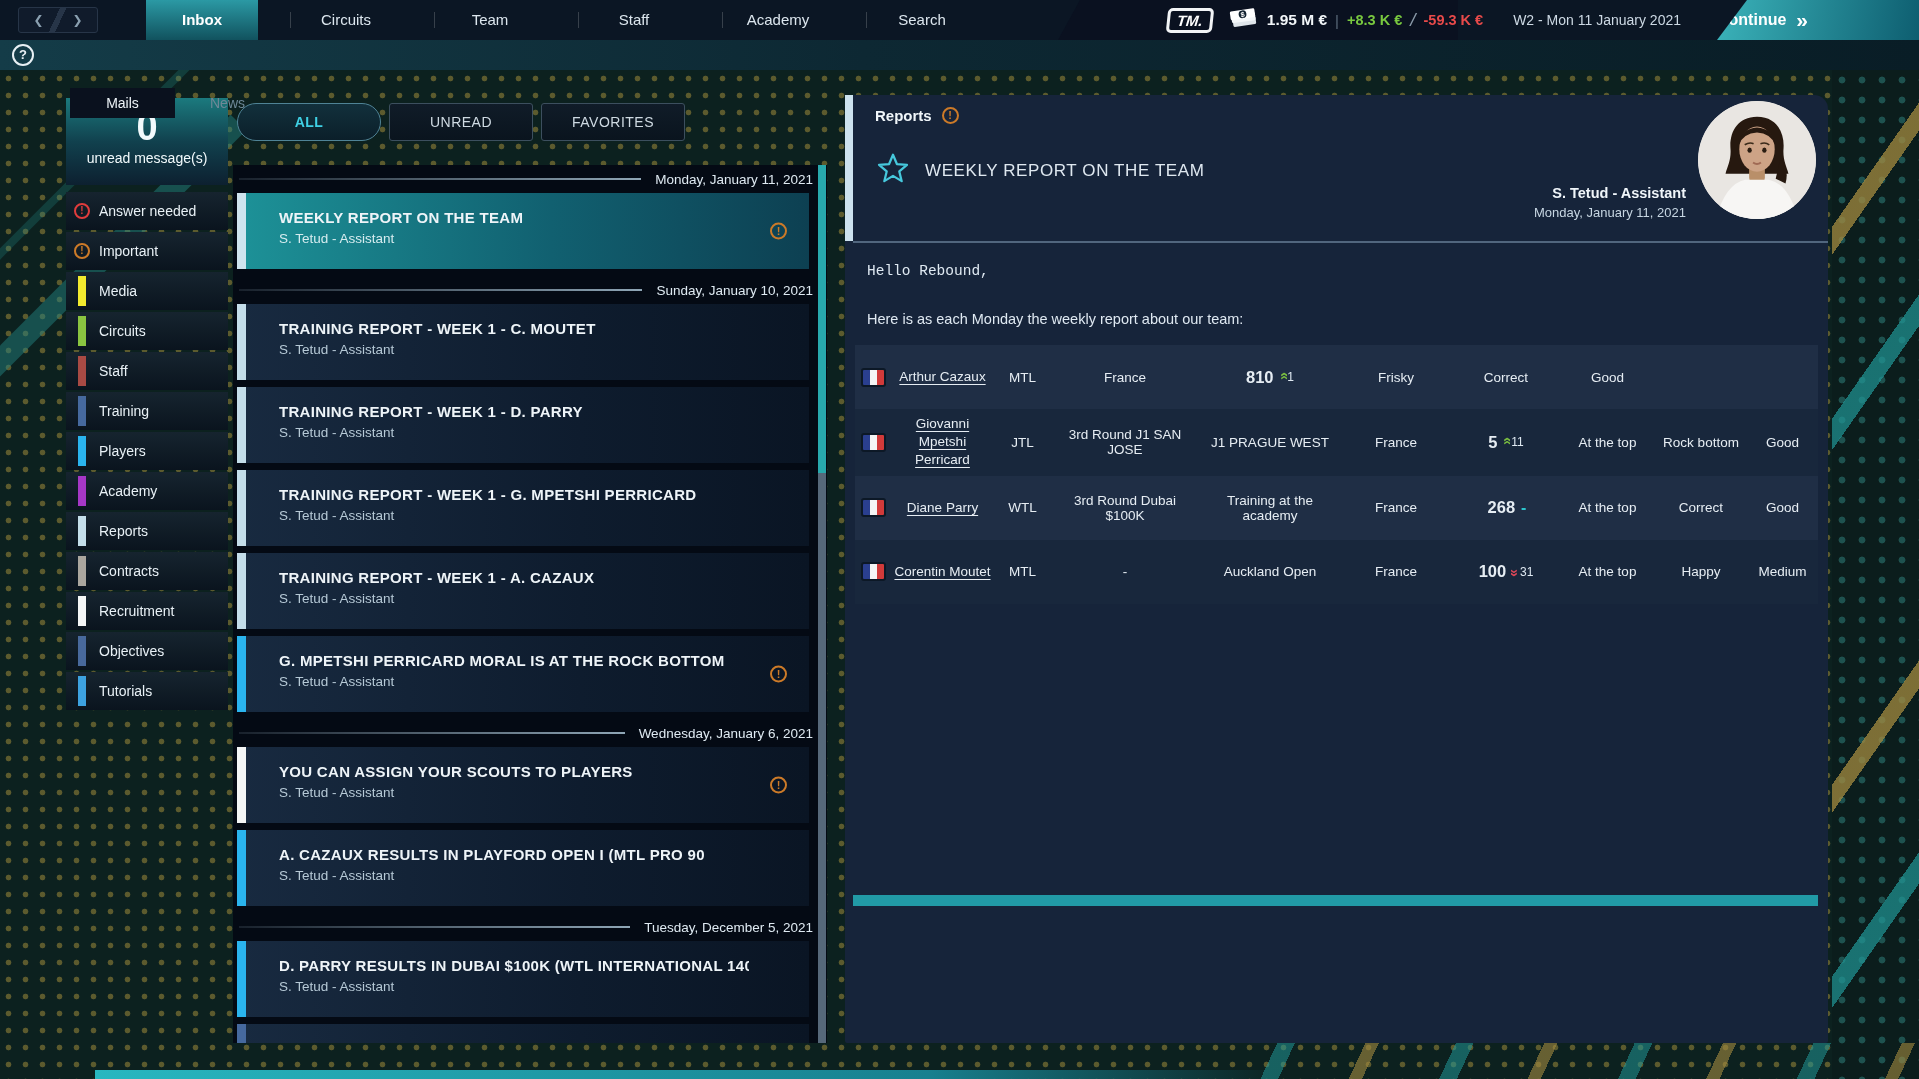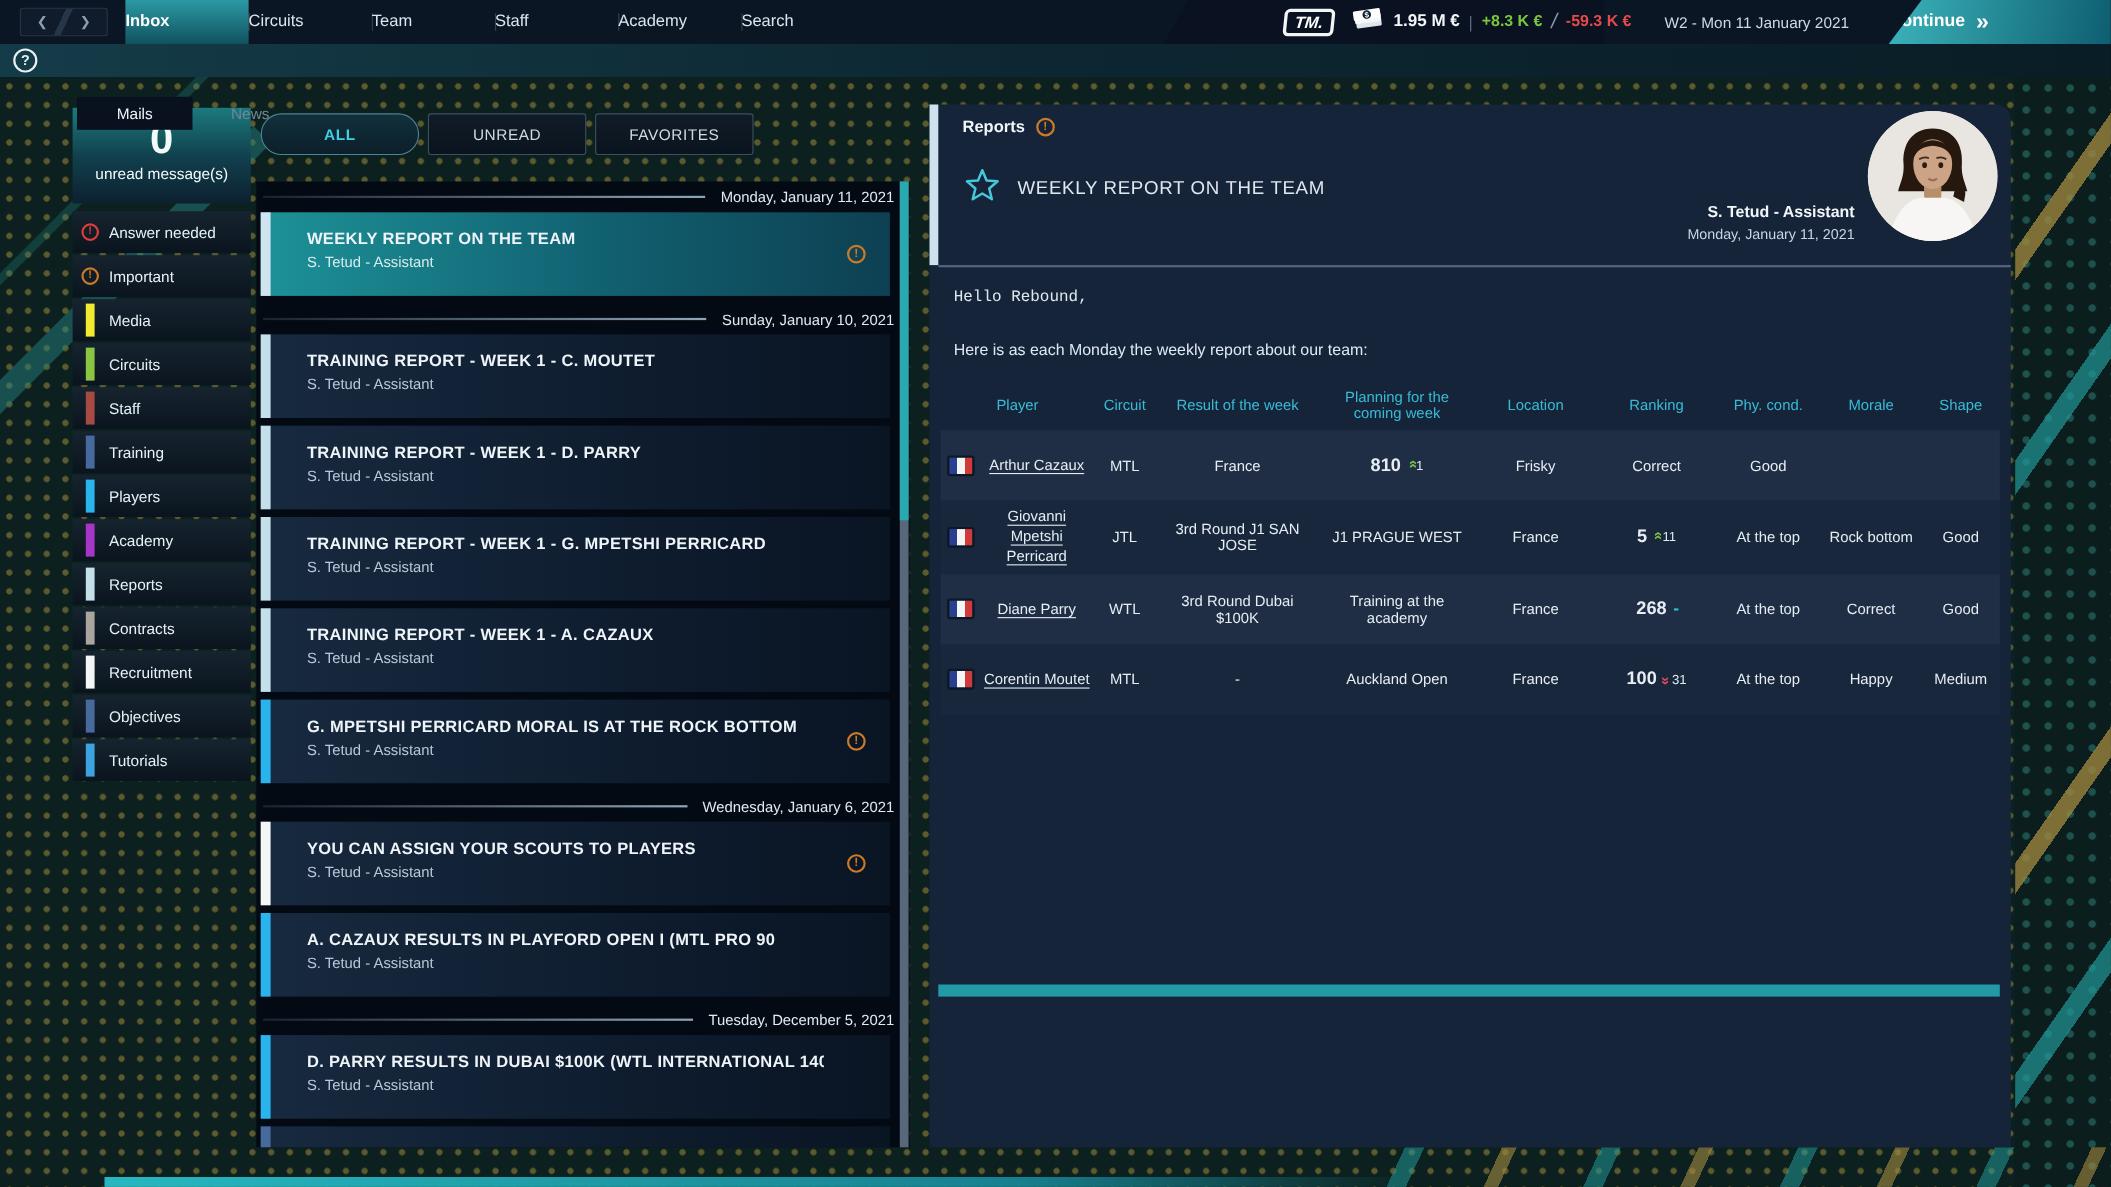--- a/index.html
+++ b/index.html
@@ -28,22 +28,22 @@
 
   
   .topbar { position:absolute; left:0; top:0; width:1919px; height:40px; background:#0b1624; display:flex; align-items:center; z-index:20; }
   .topbar::before { content:""; position:absolute; left:1058px; top:0; width:400px; height:40px;
     background:#0a1120; clip-path:polygon(22px 0,100% 0,100% 100%,0 100%); }
   .nav-arrows { margin-left:18px; width:80px; height:26px; background:#101b2b; border:1px solid #273548;
     border-radius:3px; display:flex; align-items:center; justify-content:space-around; color:#8aa0b0;
     font-size:12px; font-weight:bold; position:relative; z-index:1;
     background-image:linear-gradient(115deg, transparent 46%, #273548 46%, #273548 53%, transparent 53%); }
   .main-tabs { display:flex; height:40px; margin-left:16px; position:relative; z-index:1; }
-  .main-tab { width:112px; height:40px; line-height:40px; text-align:left; color:#dce6ee; font-size:15px;
-    cursor:pointer; position:relative; }
+  .main-tab { width:112px; height:40px; line-height:40px; text-align:center; color:#dce6ee; font-size:15px;
+    cursor:pointer; position:relative;margin-left:32px; }
   .main-tab + .main-tab::before { content:""; position:absolute; left:0; top:12px; width:1px; height:16px; background:rgba(255,255,255,.18); }
   .main-tab.active { background:linear-gradient(180deg,#2b99a4,#11525e); color:#fff; font-weight:bold; }
   .tb-spacer { flex:1; }
   .tm-logo { position:relative; z-index:1; border:3px solid #f2f4f6; border-radius:5px; padding:0 7px; height:25px;
     line-height:20px; font-weight:900; font-style:italic; font-size:15px; color:#fff; transform:skewX(-6deg); margin-right:16px; }
   .money { position:relative; z-index:1; display:flex; align-items:center; gap:8px; margin-right:20px; }
   .money .balance { font-size:15.5px; font-weight:bold; color:#f2f6f8; }
   .money .pipe { color:#5a6a7a; font-size:15px; }
   .money .income { color:#79c93f; font-weight:bold; font-size:14.5px; }
   .money .slash { color:#8a9aa8; font-size:19px; font-style:italic; }
@@ -419,31 +419,20 @@
       </svg>
     </div>
     <div class="rp-sender">
       <div class="nm">S. Tetud - Assistant</div>
       <div class="dt">Monday, January 11, 2021</div>
     </div>
     <div class="rp-divider"></div>
     <div class="rp-greeting">Hello Rebound,</div>
     <div class="rp-intro">Here is as each Monday the weekly report about our team:</div>
     <div class="rp-table" id="report-table">
-        <div class="tgrid thead">
-          <div class="cell">Player</div>
-          <div class="cell">Circuit</div>
-          <div class="cell">Result of the week</div>
-          <div class="cell">Planning for the coming week</div>
-          <div class="cell">Location</div>
-          <div class="cell">Ranking</div>
-          <div class="cell">Phy. cond.</div>
-          <div class="cell">Morale</div>
-          <div class="cell">Shape</div>
-        </div>
         <div class="tgrid trow odd">
           <div class="cell cell-player">
             <span class="flag-fr"></span>
             <span class="pname">Arthur Cazaux</span>
           </div>
           <div class="cell">MTL</div>
           <div class="cell">France</div>
           <div class="cell">
             <span class="rk-num">810</span>
             <span class="rk-badge">

